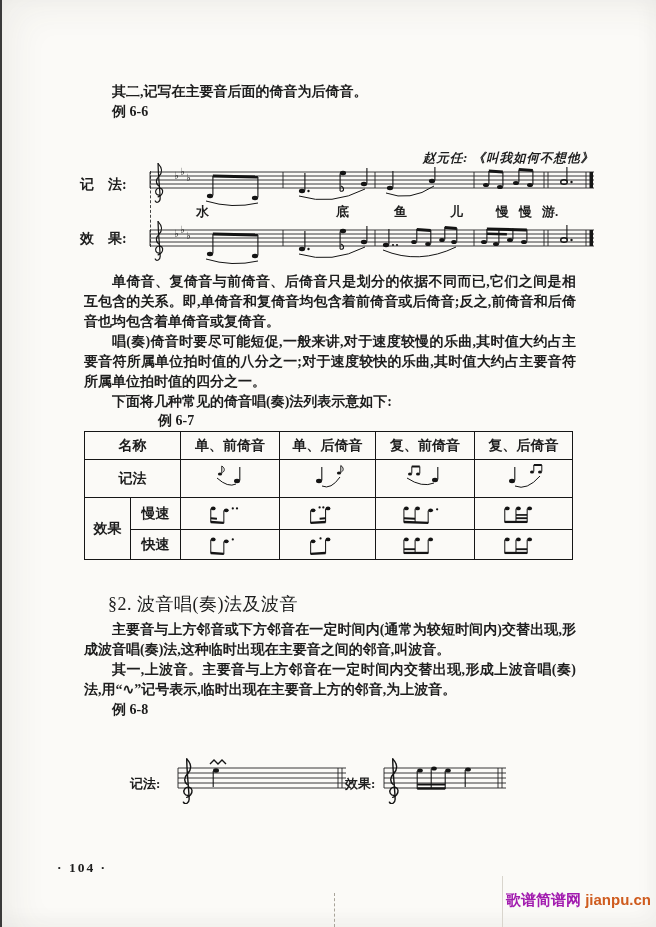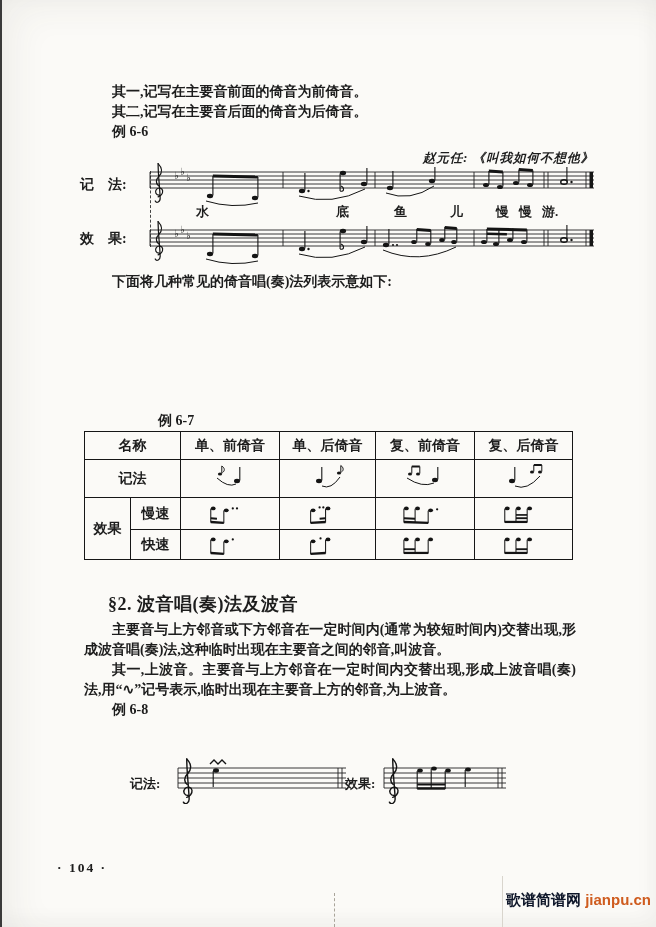--- a/index.html
+++ b/index.html
@@ -10,29 +10,29 @@
     box-shadow:inset 14px 10px 34px rgba(60,60,55,0.06), inset -6px -6px 20px rgba(60,60,55,0.04);
     font-family:"Liberation Serif","DejaVu Serif",serif;
     color:#1d1d1d;
   }
   .abs{position:absolute;}
   .body-text{font-size:14px;line-height:20px;font-weight:600;text-align:justify;}
   .body-text p{margin:0;text-indent:2em;}
   .example-label{font-size:14px;font-weight:600;margin-left:48px;}
   .attribution{font-size:12.5px;font-style:italic;font-weight:600;text-align:right;letter-spacing:1px;}
   .staff-label{font-size:14px;font-weight:700;letter-spacing:0;}
-  .heading2{font-size:18px;font-weight:700;letter-spacing:0.5px;}
+  .heading2{font-size:18px;font-weight:400;letter-spacing:0.5px;}
   .lyric{position:absolute;top:0;font-size:13px;font-weight:700;}
   .dashed-connector{border-left:1.5px dashed #444;width:0;}
   .ex-table{border-collapse:collapse;table-layout:fixed;width:488px;background:transparent;}
   .ex-table td{border:1.5px solid #161616;text-align:center;vertical-align:middle;
     font-size:14px;font-weight:700;padding:0;}
   .pagenum{font-size:13.5px;font-weight:600;letter-spacing:2px;}
   .watermark{font-size:15px;font-weight:700;font-family:"Liberation Sans","DejaVu Sans",sans-serif;}
-  .wm-name{color:#0f172a;}
+  .wm-name{color:#a21caf;}
   .wm-url{color:#cf5c1f;}
   .artifact-line{border-left:1px solid #d9d5cd;width:0;}
   .artifact-dash{border-left:1px dashed #a9a49a;width:0;}
   svg{display:block;}
 </style>
 </head>
 <body>
 
 <div class="page">
 
@@ -40,21 +40,20 @@
     <defs>
       <g id="gclef" stroke="#141414" fill="none" stroke-width="1.5" stroke-linecap="round">
         <path d="M6.5,40.5 C2.5,40.5 0.5,36.5 3,33.5 C5.5,30.5 10,31.5 10.5,35 C11,38.5 8,41.5 5,42.5"></path>
         <path d="M5,2 C10,7 10.5,13 6,17.5 C2.5,21 1.5,26 5.5,29"></path>
         <path d="M5,2 C5,16 7,30 7.5,44 C7.8,49 3,50.5 1.5,47.5"></path>
       </g>
     </defs>
   </svg>
 
   <div class="abs body-text" style="left:82px;top:82px;width:492px;">
-    <p>其一,记写在主要音前面的倚音为前倚音。</p>
     <p>其二,记写在主要音后面的倚音为后倚音。</p>
     <p class="example-label">例 6-6</p>
   </div>
 
   <div class="abs attribution" style="left:300px;top:150px;width:292px;">赵元任: 《叫我如何不想他》</div>
 
   <div class="abs staff-label" style="left:78px;top:176px;">记　法:</div>
   <div class="abs staff-label" style="left:78px;top:230px;">效　果:</div>
 
   <div class="abs dashed-connector" style="left:148px;top:171px;height:76px;"></div>
@@ -199,20 +198,22 @@
       <line x1="430.9" y1="21.5" x2="430.9" y2="7"></line>
     </g>
     <g stroke="#141414" stroke-width="1" fill="none">
       <path d="M70,41 Q96,49 122,43"></path>
       <path d="M163,36 Q196,46 229,29"></path>
       <path d="M247,32 Q283,47 320,29"></path>
     </g>
   </svg>
 
   <div class="abs body-text" style="left:82px;top:272px;width:492px;">
+    <p>单倚音、复倚音与前倚音、后倚音只是划分的依据不同而已,它们之间是相互包含的关系。即,单倚音和复倚音均包含着前倚音或后倚音;反之,前倚音和后倚音也均包含着单倚音或复倚音。</p>
+    <p>唱(奏)倚音时要尽可能短促,一般来讲,对于速度较慢的乐曲,其时值大约占主要音符所属单位拍时值的八分之一;对于速度较快的乐曲,其时值大约占主要音符所属单位拍时值的四分之一。</p>
     <p>下面将几种常见的倚音唱(奏)法列表示意如下:</p>
   </div>
 
   <div class="abs example-label" style="left:108px;top:412px;">例 6-7</div>
 
   <div class="abs" style="left:82px;top:431px;">
     <table class="ex-table">
       <colgroup>
         <col style="width:46px">
           <col style="width:50px">

